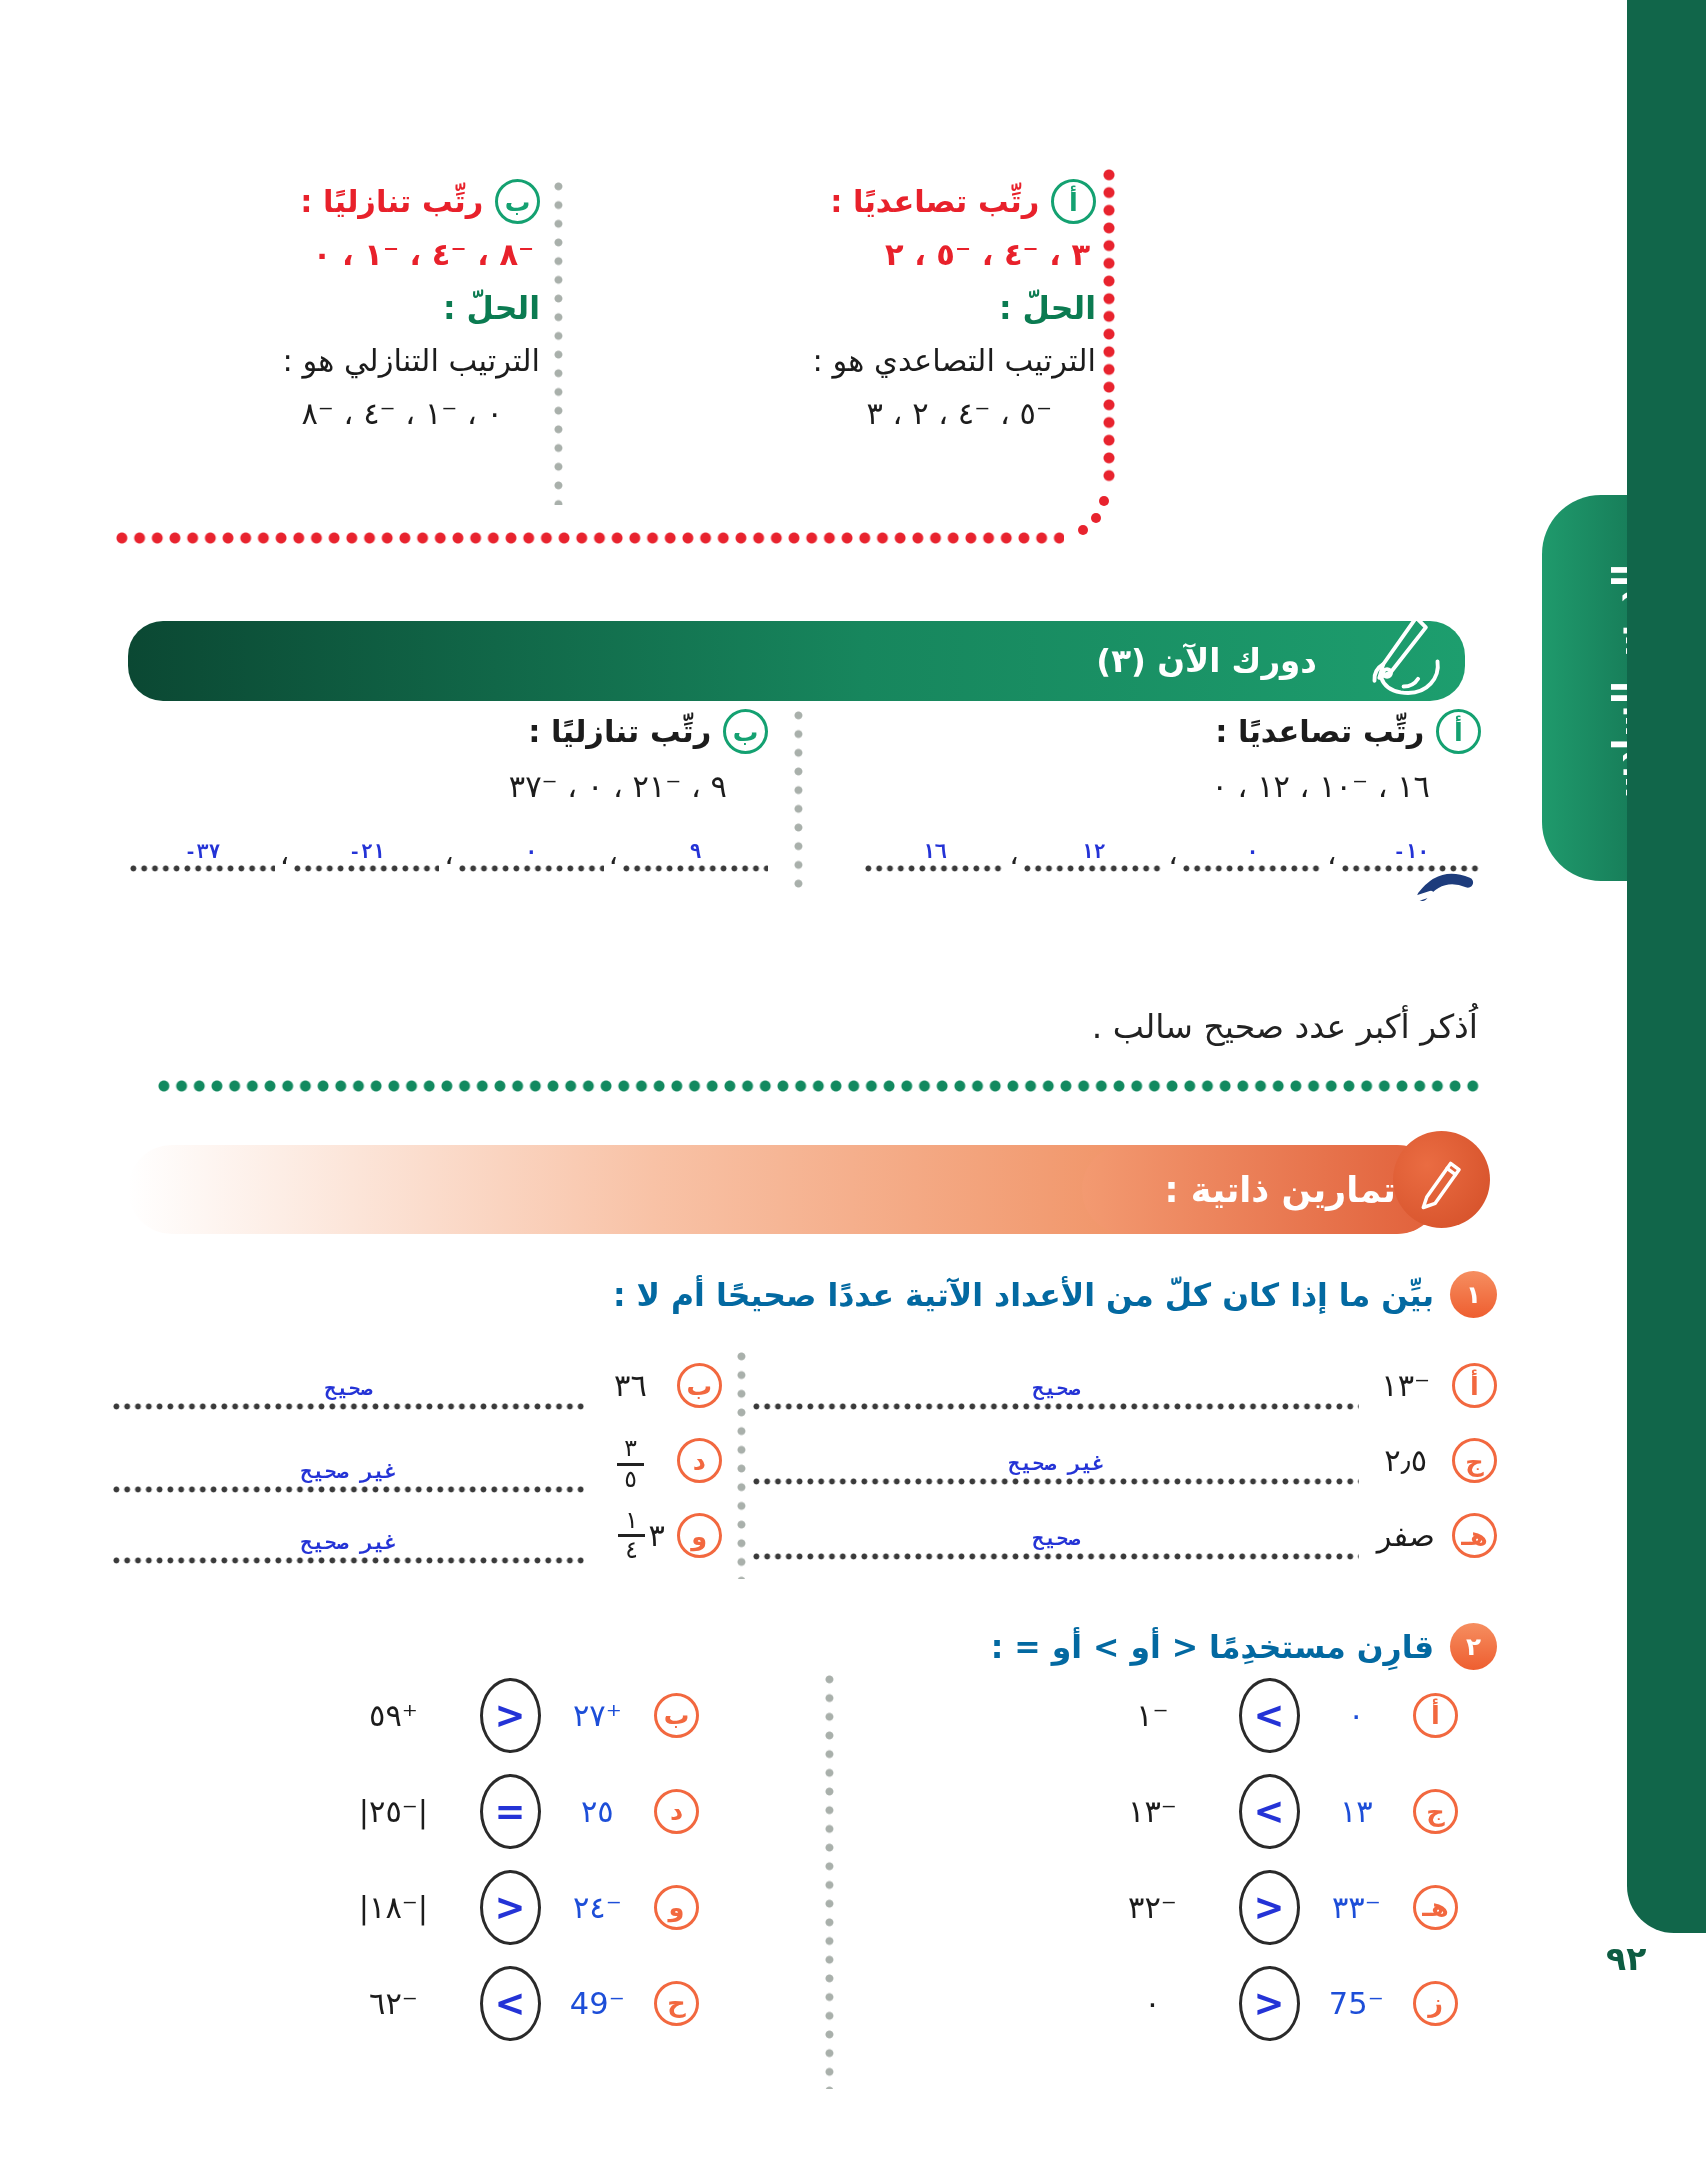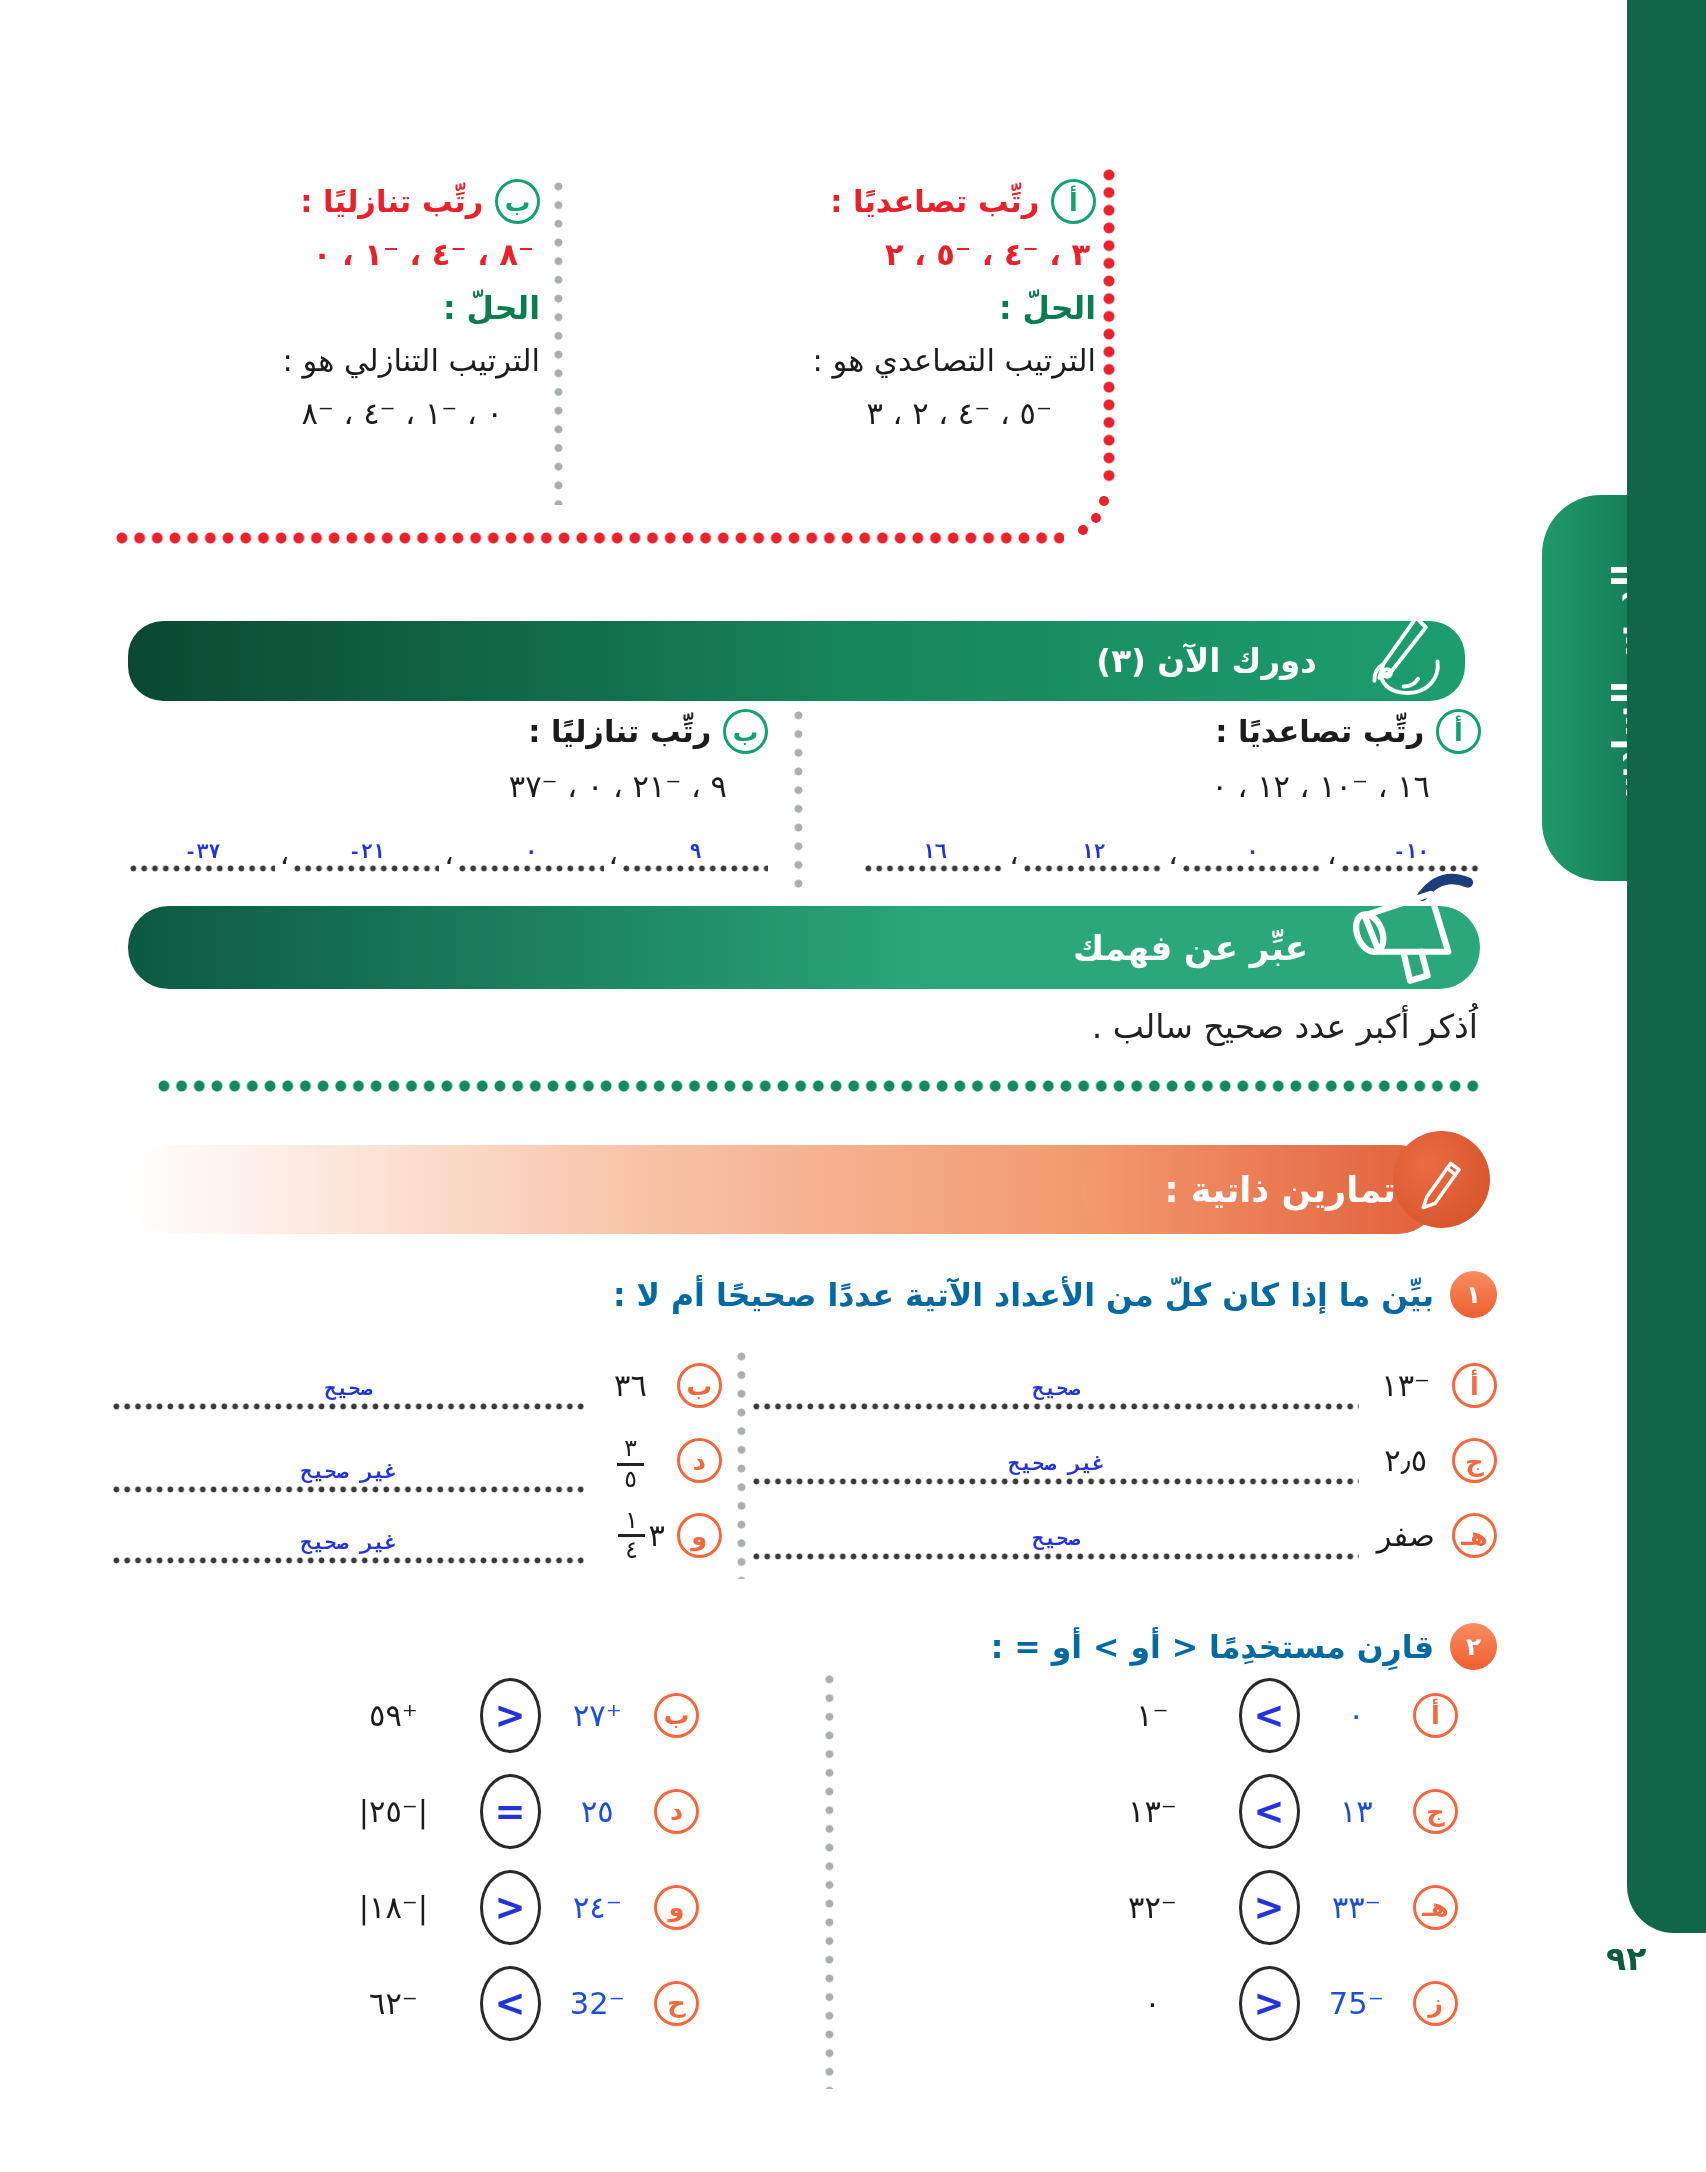--- a/index.html
+++ b/index.html
@@ -217,23 +217,20 @@
           <span class="slot-line"></span>
         </span>
       <span class="sep">،</span>
       <span class="slot">
           <span class="slot-val blue ltr">-٣٧</span>
           <span class="slot-line"></span>
         </span>
     </div>
   </div>
 
-  <div class="xp-banner">
-    <span class="xp-title">عبِّر عن فهمك</span>
-  </div>
   <span class="xp-icon">
     <svg width="158" height="124" viewBox="0 0 150 120">
       <path d="M88 28 q18 -24 44 -13" fill="none" stroke="#1d3c7c" stroke-width="10" stroke-linecap="round"></path>
       <g fill="none" stroke="#ffffff" stroke-width="6" stroke-linejoin="round" stroke-linecap="round">
         <ellipse cx="37" cy="64" rx="12" ry="19" transform="rotate(-22 37 64)"></ellipse>
         <path d="M32 47 L96 26 L113 82 L46 82 Z"></path>
         <path d="M70 84 l6 26 l17 -5 l-6 -23"></path>
       </g>
     </svg>
   </span>
@@ -379,21 +376,21 @@
       <span class="v2">|⁻٢٥|</span>
     </div>
     <div class="ex2-row">
       <span class="badge badge-orange">و</span>
       <span class="v1">⁻٢٤</span>
       <span class="cmp">&gt;</span>
       <span class="v2">|⁻١٨|</span>
     </div>
     <div class="ex2-row">
       <span class="badge badge-orange">ح</span>
-      <span class="v1">⁻32</span>
+      <span class="v1">⁻49</span>
       <span class="cmp">&lt;</span>
       <span class="v2">⁻٦٢</span>
     </div>
   </div>
 
   <div class="sidebar-tab">
     <span class="tab-text">الدرس السادس</span>
   </div>
   <div class="sidebar-strip"></div>
   <div class="page-num">٩٢</div>

